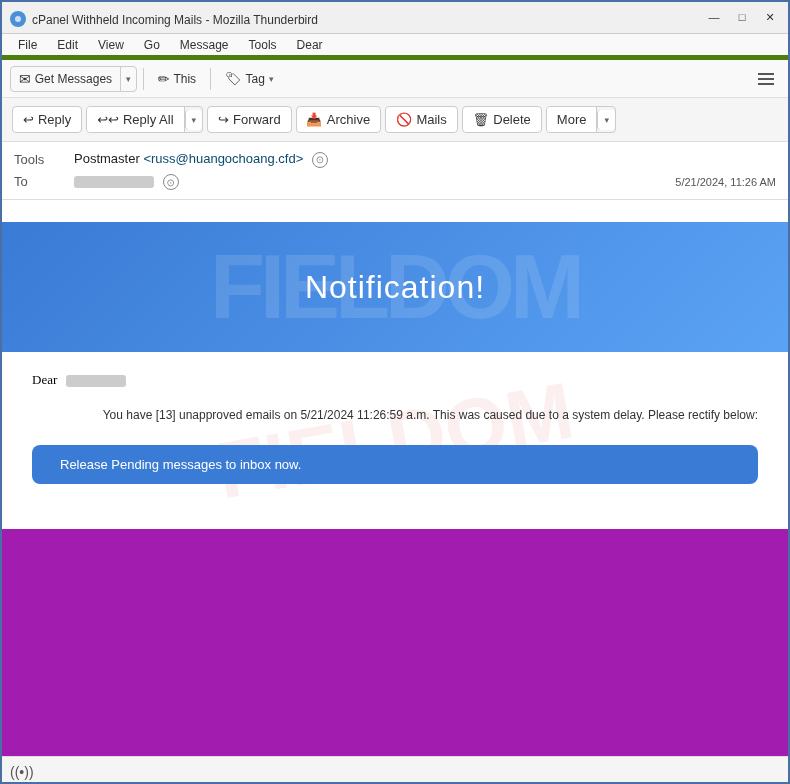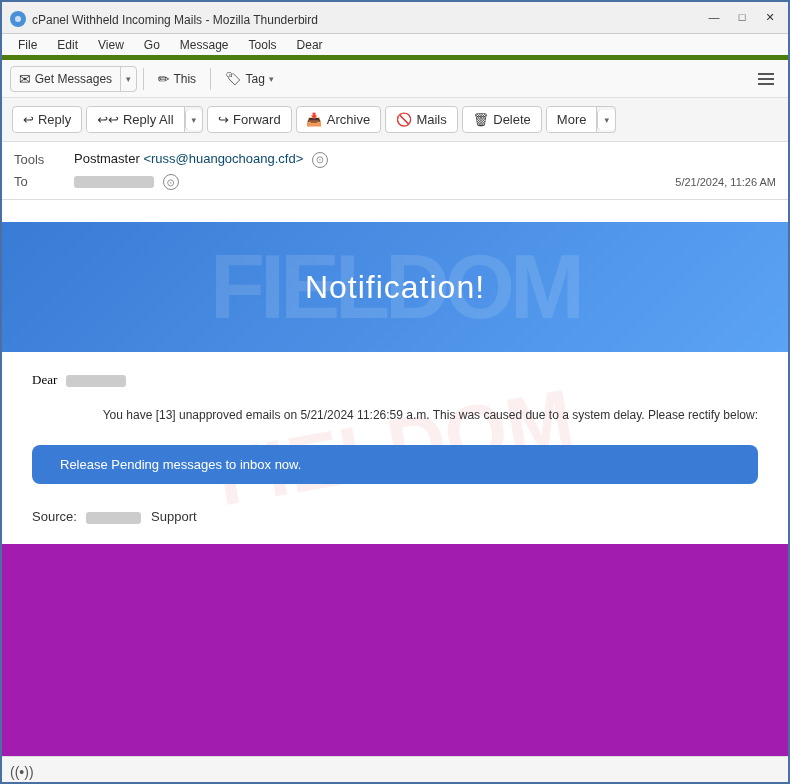--- a/index.html
+++ b/index.html
@@ -486,24 +486,19 @@
       <span>Dear</span>
       <span class="redacted" style="width:60px; margin-left:5px;"></span>
     </p>
 
     <p class="email-body-text">You have [13] unapproved emails on 5/21/2024 11:26:59 a.m. This was caused due to a system delay. Please rectify below:</p>
 
     <a class="email-cta">
       <span>Release Pending messages to inbox now.</span>
     </a>
 
-    <p class="email-source">
-      <span>Source:</span>
-      <span class="redacted" style="width:55px; margin: 0 6px;"></span>
-      <span>Support</span>
-    </p>
   </div>
 </div>
 
 <div class="status-bar">
   <span class="status-icon">((•))</span>
   <span></span>
 </div>
 
 </body></html>

